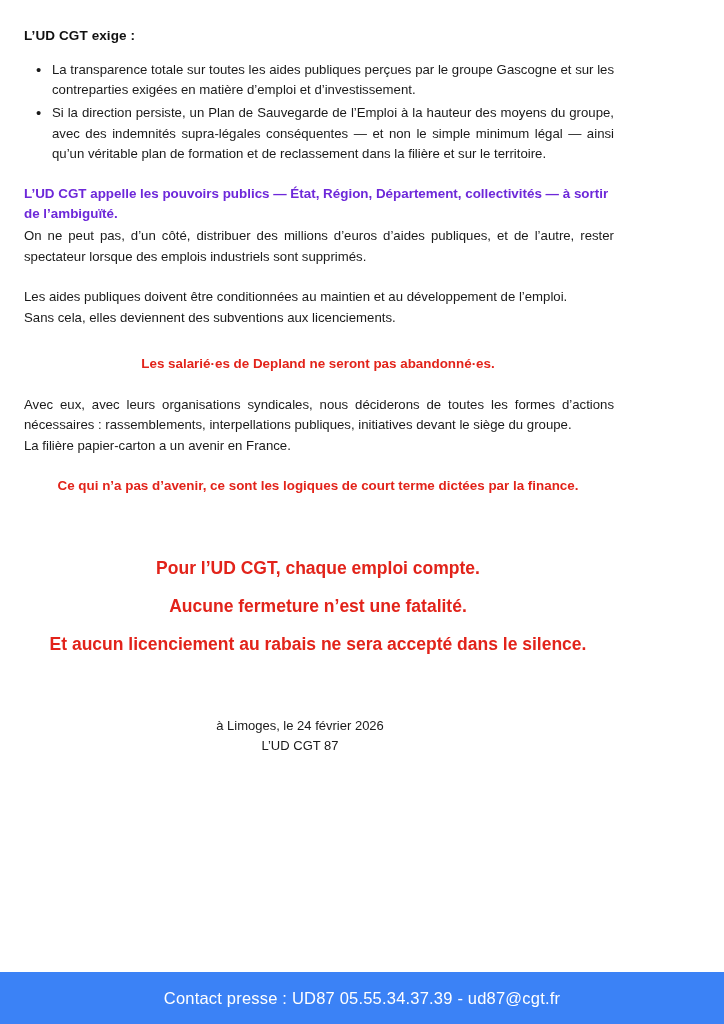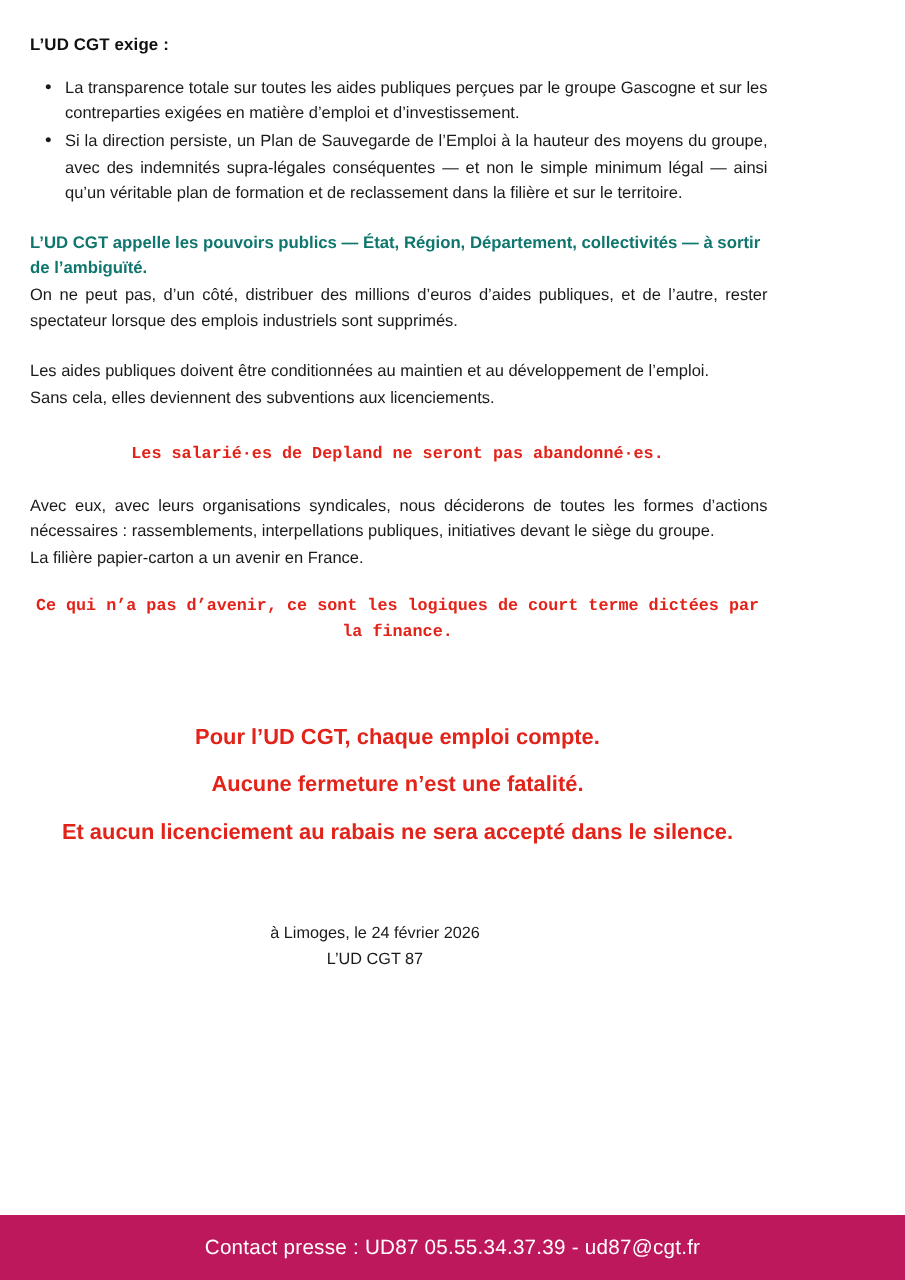--- a/index.html
+++ b/index.html
@@ -46,21 +46,21 @@
   ul.demands li:before {
     content: "\2022";
     position: absolute;
     left: 14px;
     top: -1px;
     font-size: 15px;
     line-height: 1.53;
     color: #1a1a1a;
   }
   .red-head {
-    color: #0f766e;
+    color: #6d28d9;
     font-weight: bold;
     font-size: 13.4px;
     margin: 20px 0 2px 2px;
     line-height: 1.5;
   }
   p.body-text {
     font-size: 13.2px;
     line-height: 1.55;
     margin: 0 0 0 2px;
     text-align: justify;
@@ -71,21 +71,20 @@
   }
   .spacer-md { height: 20px; }
   .spacer-lg { height: 26px; }
   .center-red-bold {
     text-align: center;
     color: #e2231a;
     font-weight: bold;
     font-size: 13.4px;
     line-height: 1.55;
     margin: 0;
-    font-family: Liberation Mono, monospace;
   }
   .final-block {
     text-align: center;
     color: #e2231a;
     font-weight: bold;
     font-size: 17.5px;
     line-height: 1.5;
     margin: 12px;
   }
   .signature {
@@ -95,21 +94,21 @@
     color: #1a1a1a;
     margin: 0;
     padding-right: 36px;
   }
   .footer-band {
     position: absolute;
     left: 0;
     bottom: 0;
     width: 724px;
     height: 52px;
-    background: #be185d;
+    background: #3b82f6;
     display: flex;
     align-items: center;
     justify-content: center;
   }
   .footer-band .footer-text {
     color: #ffffff;
     font-size: 16.5px;
     letter-spacing: 0.2px;
     font-family: "Liberation Sans", sans-serif;
   }

